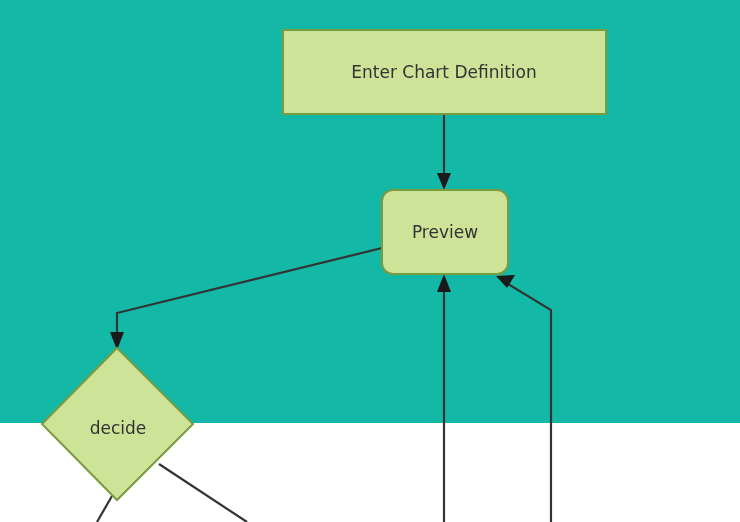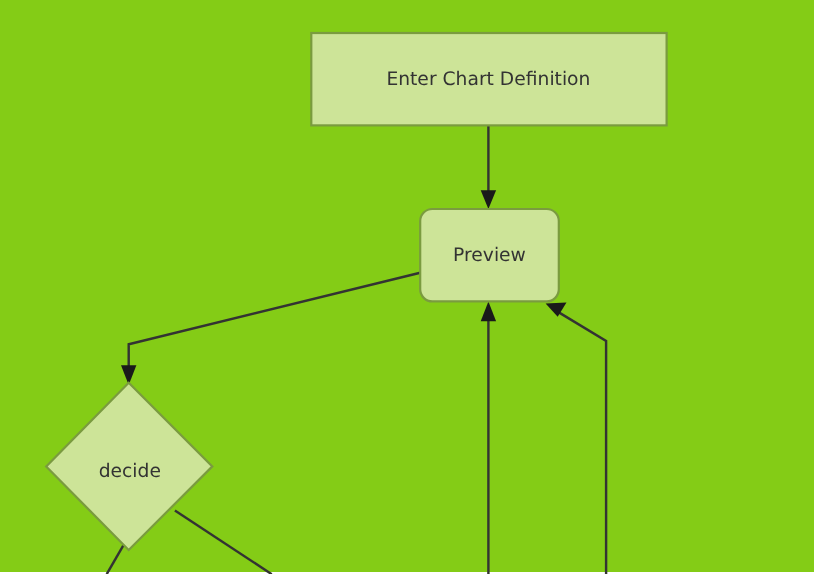--- a/index.html
+++ b/index.html
@@ -9,22 +9,22 @@
   }
   body {
     width: 740px;
     height: 522px;
     overflow: hidden;
     font-family: "DejaVu Sans", "Liberation Sans", sans-serif;
   }
   #flowchart-canvas {
     position: relative;
     width: 740px;
-    height: 520px;
-    background: #84cc16;
+    height: 423px;
+    background: #14b8a6;
     text-align: center;
   }
   #flowchart-canvas svg {
     position: absolute;
     top: 0;
     left: 0;
     width: 740px;
     height: 522px;
   }
   .node-label {

